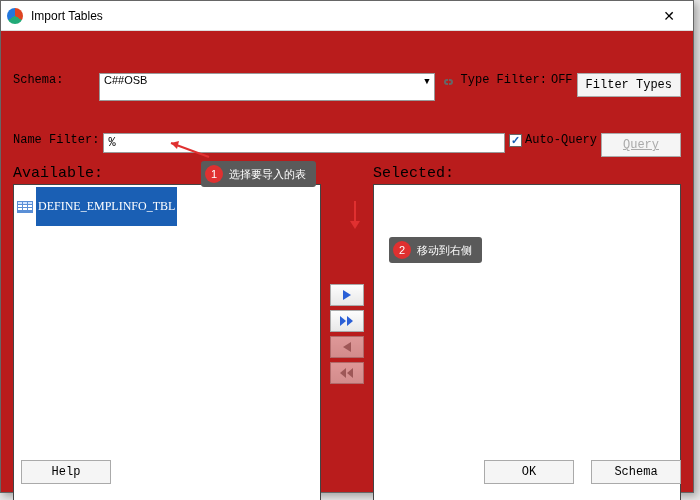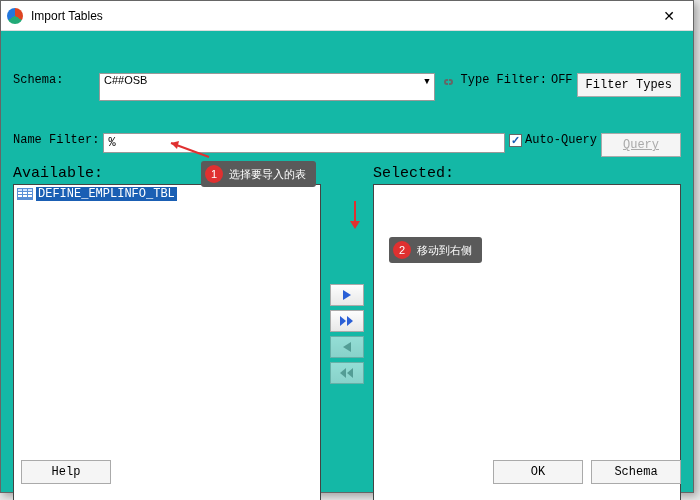--- a/index.html
+++ b/index.html
@@ -1,17 +1,17 @@
 <!DOCTYPE html>
 <html><head>
 <meta charset="utf-8">
 <style>
 * { box-sizing: border-box; margin: 0; padding: 0; font-family: "Segoe UI", Tahoma, sans-serif; font-size: 11px; }
 body { background: #e8e8e8; width: 700px; height: 500px; position: relative; overflow: hidden; }
-.dialog { position: absolute; left: 0; top: 0; width: 694px; height: 493px; background: #14b8a6; border: 1px solid #666; box-shadow: 3px 3px 8px rgba(0,0,0,0.3); }
+.dialog { position: absolute; left: 0; top: 0; width: 694px; height: 493px; background: #b91c1c; border: 1px solid #666; box-shadow: 3px 3px 8px rgba(0,0,0,0.3); }
 .titlebar { height: 30px; background: #fff; display: flex; align-items: center; padding: 0 6px; border-bottom: 1px solid #ddd; }
 .title-icon { width: 16px; height: 16px; border-radius: 50%; background: conic-gradient(#d42 0 120deg, #2a7 120deg 240deg, #27d 240deg 360deg); margin-right: 8px; }
 .titlebar-title { font-size: 12px; flex: 1; }
 .close-x { width: 36px; height: 28px; display: flex; align-items: center; justify-content: center; font-size: 14px; cursor: pointer; }
 .body { padding: 10px 12px; }
 .row { display: flex; align-items: flex-start; margin-bottom: 6px; gap: 4px; margin-top: 32px; }
 .monolabel { font-family: "Courier New", monospace; font-size: 12px; min-width: 82px; }
 .schema-select { flex: 1; height: 28px; border: 1px solid #999; background: #fff; font-family: "Courier New", monospace; font-size: 12px; padding: 0 4px; position: relative; }
 .schema-select::after { content: "▼"; position: absolute; right: 4px; top: 3px; font-size: 9px; }
 .link-icon { width: 18px; height: 18px; display: flex; align-items: center; justify-content: center; }
@@ -20,27 +20,27 @@
 .btn.disabled { color: #aaa; cursor: default; text-decoration: underline; }
 .text-input { flex: 1; height: 20px; border: 1px solid #999; background: #fff; font-family: "Courier New", monospace; font-size: 12px; padding: 0 4px; }
 .checkbox-wrap { display: flex; align-items: center; gap: 3px; }
 .checkbox { width: 13px; height: 13px; border: 1px solid #666; background: #fff; display: flex; align-items: center; justify-content: center; color: #1a5fb4; font-size: 11px; font-weight: bold; }
 .panels { display: flex; gap: 6px; margin-top: 8px; height: 338px; }
 .panel-wrap { flex: 1; display: flex; flex-direction: column; }
 .panel-label { font-family: "Courier New", monospace; font-size: 15px; margin-bottom: 2px; }
 .panel-list { flex: 1; background: #fff; border: 1px solid #444; overflow: auto; padding: 1px; }
 .list-item { display: flex; align-items: center; gap: 3px; padding: 1px 2px; }
 .list-item.selected .item-text { background: #1a5fb4; color: #fff; }
-.item-text { font-family: Liberation Mono, monospace; font-size: 12px; padding: 0 2px; }
+.item-text { font-family: Liberation Serif, serif; font-size: 12px; padding: 12px 2px; }
 .table-icon { width: 16px; height: 12px; display: inline-block; }
 .table-icon svg { display: block; }
 .middle-buttons { width: 40px; display: flex; flex-direction: column; justify-content: center; gap: 4px; align-items: center; }
 .arrow-btn { width: 34px; height: 22px; border: 1px solid #aaa; background: linear-gradient(#fdfdfd,#e8e8e8); display: flex; align-items: center; justify-content: center; cursor: pointer; }
 .arrow-btn.disabled { opacity: 0.55; cursor: default; }
-.footer { position: absolute; bottom: 8px; left: 12px; right: 12px; display: flex; align-items: center; }
+.footer { position: absolute; bottom: 8px; left: 12px; right: 12px; display: flex; align-items: center; gap: 9px; }
 .footer .spacer { flex: 1; }
 .footer .btn { min-width: 90px; margin-left: 8px; }
 .annot { position: absolute; display: flex; align-items: center; background: #5a5a5a; color: #fff; border-radius: 3px; padding: 4px 10px 4px 4px; gap: 6px; font-size: 12px; }
 .annot-num { width: 18px; height: 18px; border-radius: 50%; background: #e03030; color: #fff; display: flex; align-items: center; justify-content: center; font-size: 11px; }
 .red-arrow { position: absolute; }
 </style>
 </head>
 <body>
 
 <div class="dialog">

